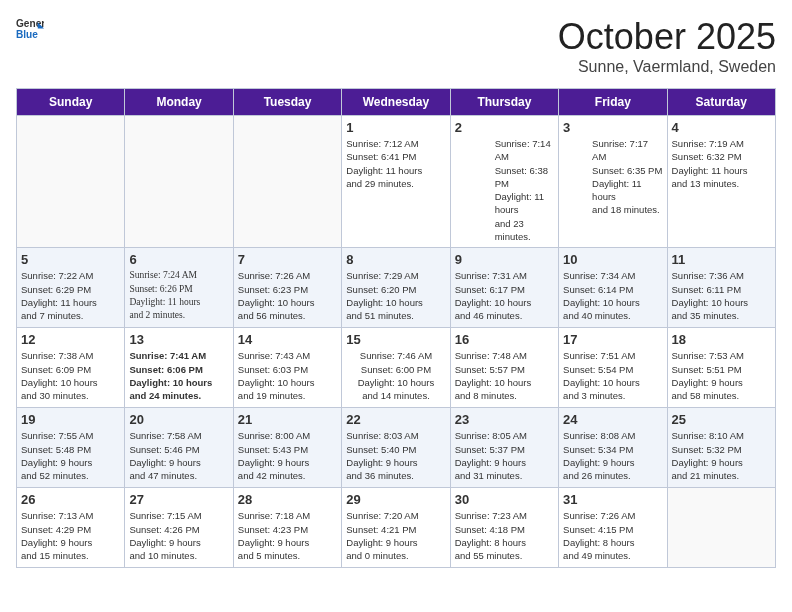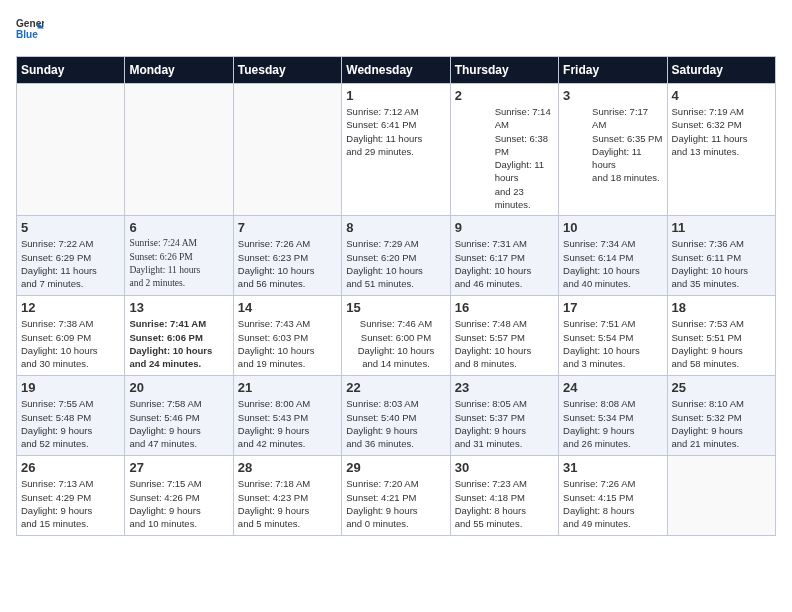--- a/index.html
+++ b/index.html
@@ -36,26 +36,26 @@
     .subtitle {
       font-size: 16px;
       color: #444;
     }
     table {
       width: 100%;
       border-collapse: collapse;
       table-layout: fixed;
     }
     thead tr th {
-      background-color: #0f172a;
+      background-color: #4c1d95;
       color: #fff;
       font-size: 12px;
       font-weight: bold;
       padding: 6px 4px;
-      text-align: left;
+      text-align: center;
       border: 1px solid #c0c8d8;
     }
     tbody tr td {
       vertical-align: top;
       border: 1px solid #c0c8d8;
       padding: 4px 4px;
       font-size: 10px;
       color: #333;
       height: 80px;
       background: #fff;
@@ -80,20 +80,24 @@
 </head>
 <body>
 
 <div class="header-area">
   <div class="logo">
     <svg class="logo-icon" viewBox="0 0 36 36">
       <text x="0" y="14" font-size="13" font-weight="bold" fill="#333">General</text>
       <text x="0" y="28" font-size="13" font-weight="bold" fill="#1a6abf">Blue</text>
       <polygon points="28,8 36,16 28,16" fill="#1a6abf"></polygon>
     </svg>
+  </div>
+  <div class="title-area">
+    <div class="month-title">October 2025</div>
+    <div class="subtitle">Sunne, Vaermland, Sweden</div>
   </div>
 </div>
 
 <table>
   <thead>
     <tr id="dow-row">
         <th>Sunday</th>
         <th>Monday</th>
         <th>Tuesday</th>
         <th>Wednesday</th>

